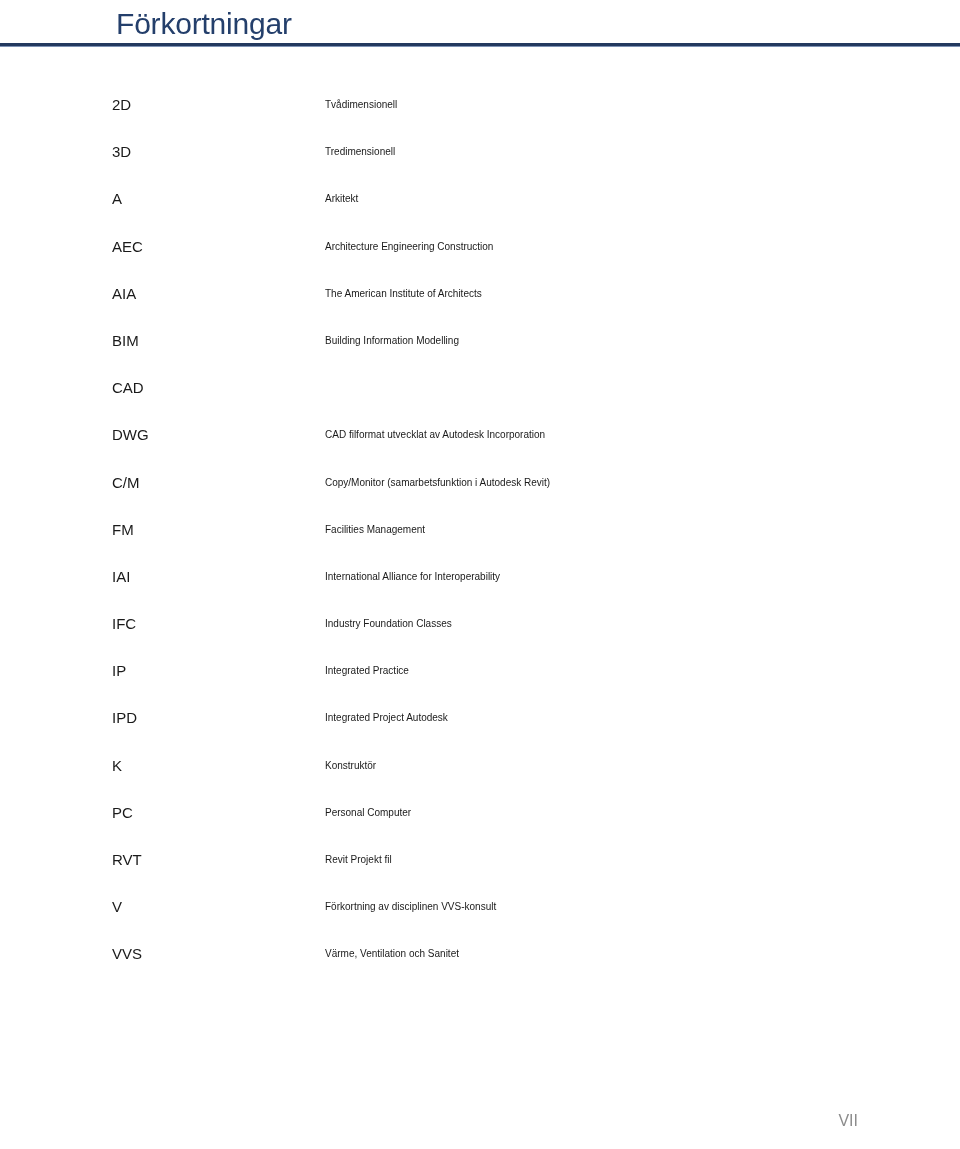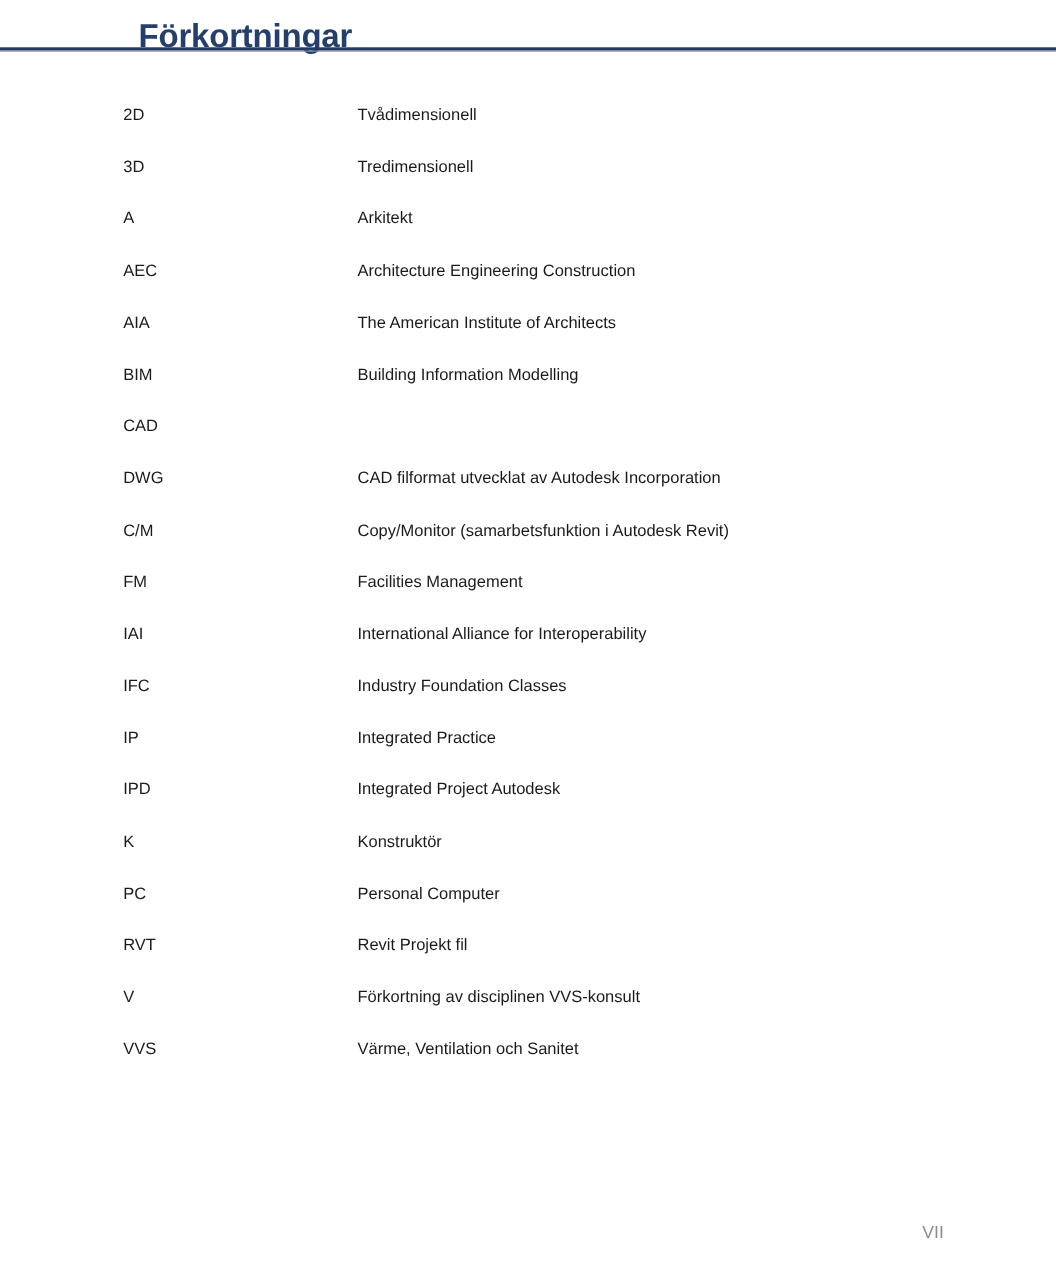--- a/index.html
+++ b/index.html
@@ -32,24 +32,24 @@
     left: 0;
     top: 0;
     width: 960px;
     height: 48px;
   }
 
   .page-title {
     position: absolute;
     left: 112px;
     top: 2px;
-    margin: 14px;
+    margin: 4px;
     font-size: 30px;
     line-height: 36px;
-    font-weight: bold;
+    font-weight: normal;
     letter-spacing: -0.2px;
     color: #243f6b;
     white-space: nowrap;
   }
 
   .header-rule {
     position: absolute;
     left: 0;
     top: 43px;
     width: 960px;
@@ -81,21 +81,21 @@
     line-height: 22px;
     color: #1a1a1a;
     white-space: nowrap;
   }
 
   .abbrev-def {
     position: absolute;
     left: 325px;
     top: 0;
     width: 600px;
-    font-size: 15px;
+    font-size: 10px;
     line-height: 22px;
     color: #1a1a1a;
     white-space: nowrap;
   }
 
   
   .page-footer {
     position: absolute;
     left: 16px;
     bottom: 0;

